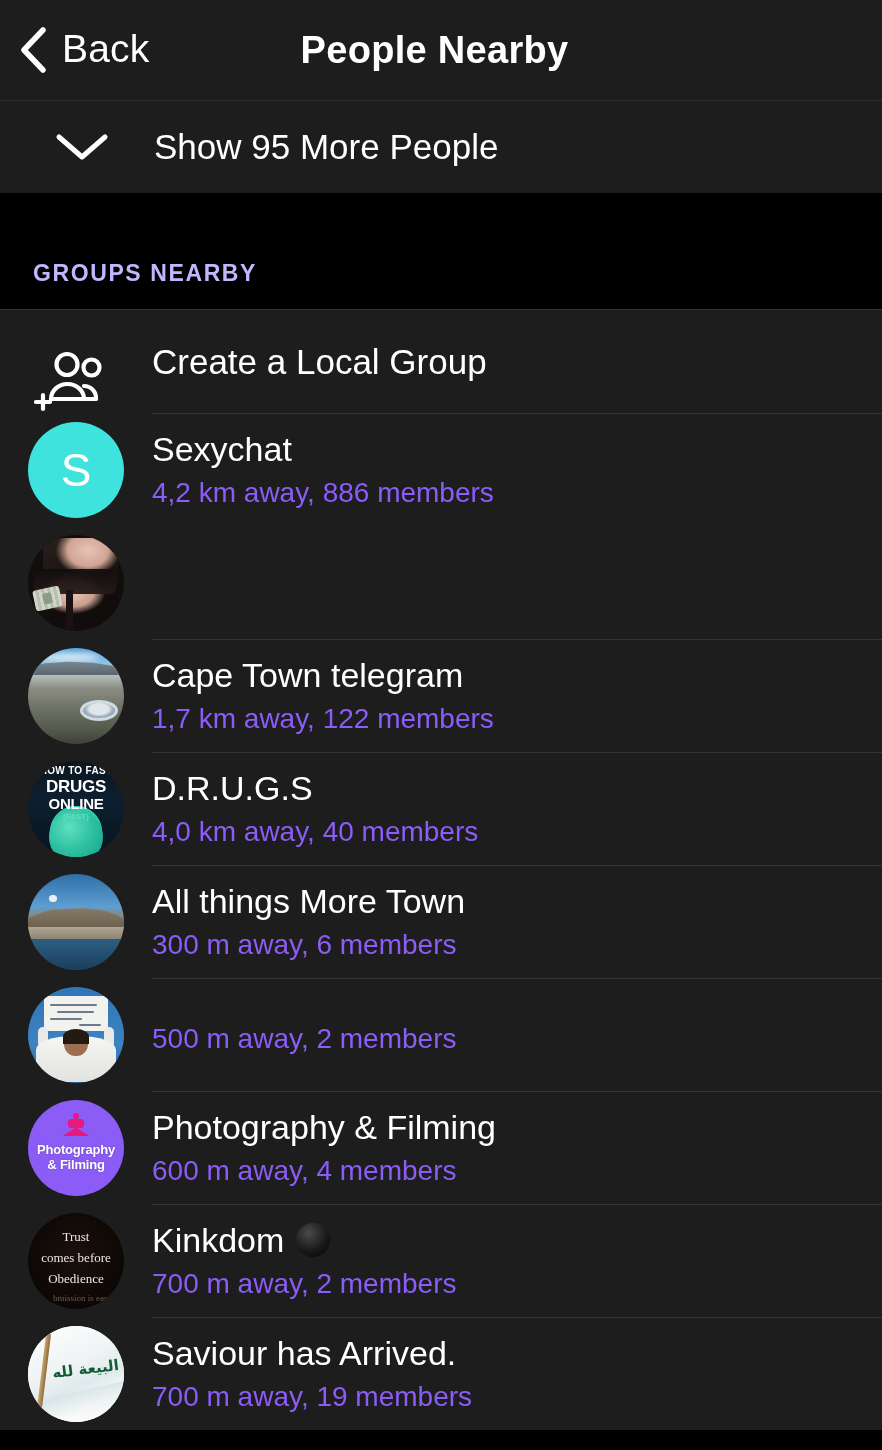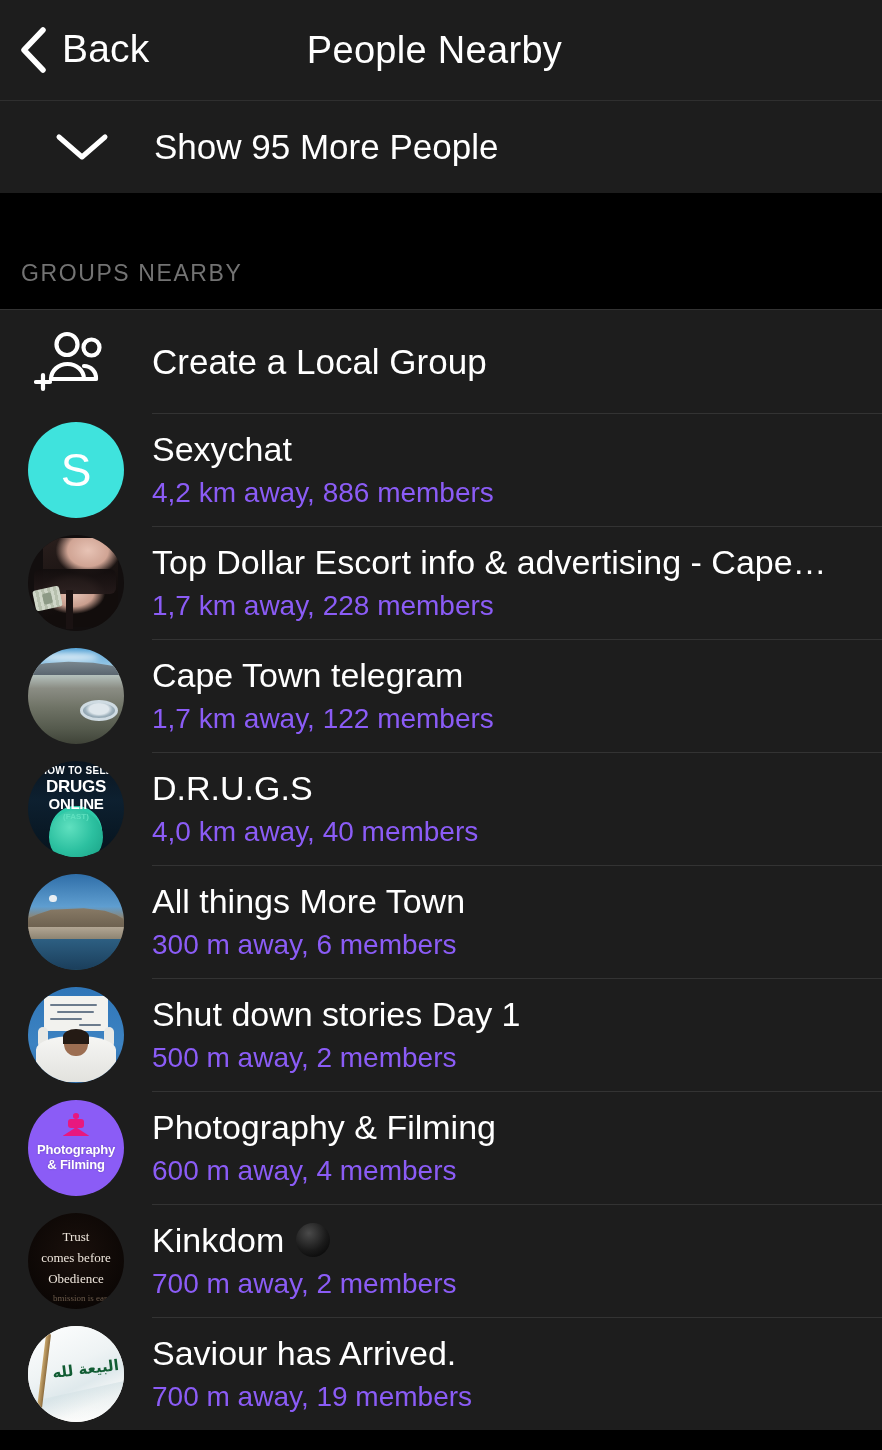--- a/index.html
+++ b/index.html
@@ -23,21 +23,21 @@
   }
   .chev-left{
     width:30px; height:46px; position:relative; flex:0 0 auto;
   }
   .chev-left svg{ display:block; }
   .back-label{
     color:#fff; font-size:39px; font-weight:400; letter-spacing:.2px;
   }
   .nav-title{
     position:absolute; left:0; right:13px; text-align:center;
-    color:#fff; font-size:38px; font-weight:400; letter-spacing:.3px;
+    color:#fff; font-size:38px; font-weight:700; letter-spacing:.3px;
     pointer-events:none;
   }
 
   
   .showmore-row{
     height:93px; background:#1d1d1d;
     display:flex; align-items:center;
     border-bottom:1px solid #000;
     cursor:pointer;
   }
@@ -49,22 +49,22 @@
     color:#fff; font-size:35px; font-weight:400; margin-left:22px;
   }
 
   
   .gap-section{
     background:#000; height:116px;
     display:flex; align-items:flex-end;
     border-bottom:1px solid #333;
   }
   .section-title{
-    color:#737373; font-size:23px; letter-spacing:1.6px;
-    padding:0 0 22px 21px; font-weight:400;
+    color:#c4b5fd; font-size:23px; letter-spacing:1.6px;
+    padding:0 0 22px 33px; font-weight:700;
   }
 
   
   .list{ background:#1d1d1d; }
 
   .row{
     display:flex; align-items:center;
     height:113px; position:relative; cursor:pointer;
   }
   .row .avatar-cell{
@@ -86,21 +86,21 @@
     color:#fff; font-size:34px; font-weight:400; line-height:1.12;
     white-space:nowrap; overflow:hidden;
     display:flex; align-items:center; gap:12px;
   }
   .subtitle{
     color:#8b5cf6; font-size:28px; font-weight:400; margin-top:8px;
     white-space:nowrap;
   }
 
   
-  .create-row{ height:103px; }
+  .create-row{ height:103px;align-items:flex-end; }
   .create-row .title{ font-size:35px; }
   .create-icon{ width:84px; height:62px; }
 
   
   .av{
     width:96px; height:96px; border-radius:50%;
     overflow:hidden; position:relative; flex:0 0 auto;
     background:#222;
   }
   .av-initial{
@@ -358,24 +358,20 @@
 
   <div class="row">
     <div class="avatar-cell">
       <div class="av av-escort">
         <span class="sk torso"></span>
           <span class="sk lace"></span>
         <span class="sk strap"></span>
           <span class="sk money"></span>
       </div>
     </div>
-    <div class="body">
-      <div class="title">Top Dollar Escort info &amp; advertising - Cape…</div>
-      <div class="subtitle">1,7 km away, 228 members</div>
-    </div>
   </div>
 
   <div class="row">
     <div class="avatar-cell">
       <div class="av av-capetown">
         <span class="cloud"></span>
           <span class="mtn"></span>
           <span class="stad"></span>
       </div>
     </div>
@@ -383,21 +379,21 @@
       <div class="title">Cape Town telegram</div>
       <div class="subtitle">1,7 km away, 122 members</div>
     </div>
   </div>
 
   <div class="row">
     <div class="avatar-cell">
       <div class="av av-drugs">
         <span class="ball"></span>
         <span class="txt">
-          <span class="t1" style="display:block">HOW TO SELL</span>
+          <span class="t1" style="display:block">HOW TO FAST</span>
           <span class="t2" style="display:block">DRUGS</span>
           <span class="t3" style="display:block">ONLINE</span>
           <span class="t4" style="display:block">(FAST)</span>
         </span>
       </div>
     </div>
     <div class="body">
       <div class="title">D.R.U.G.S</div>
       <div class="subtitle">4,0 km away, 40 members</div>
     </div>
@@ -428,21 +424,20 @@
             <i style="top:82%;width:34%;left:55%"></i>
         </span>
         <span class="arm-l"></span>
           <span class="arm-r"></span>
         <span class="coat"></span>
           <span class="head"></span>
           <span class="hair"></span>
       </div>
     </div>
     <div class="body">
-      <div class="title">Shut down stories Day 1</div>
       <div class="subtitle">500 m away, 2 members</div>
     </div>
   </div>
 
   <div class="row">
     <div class="avatar-cell">
       <div class="av av-photo">
         <span class="cam"></span>
           <span class="tri"></span>
         <span class="ptxt">

